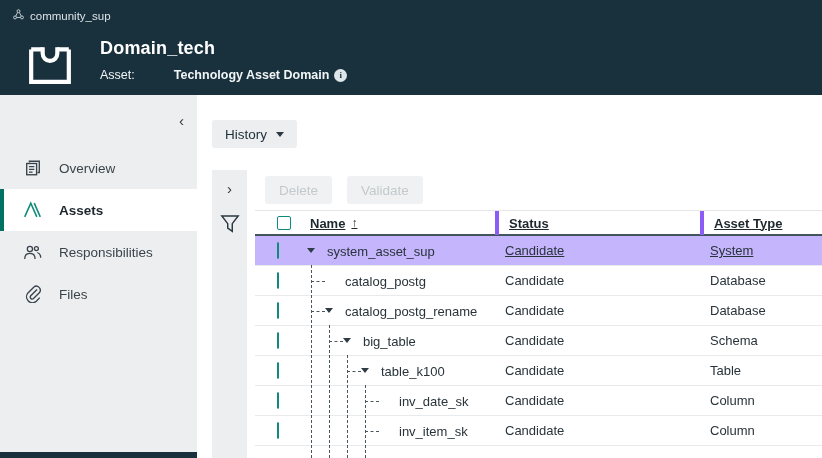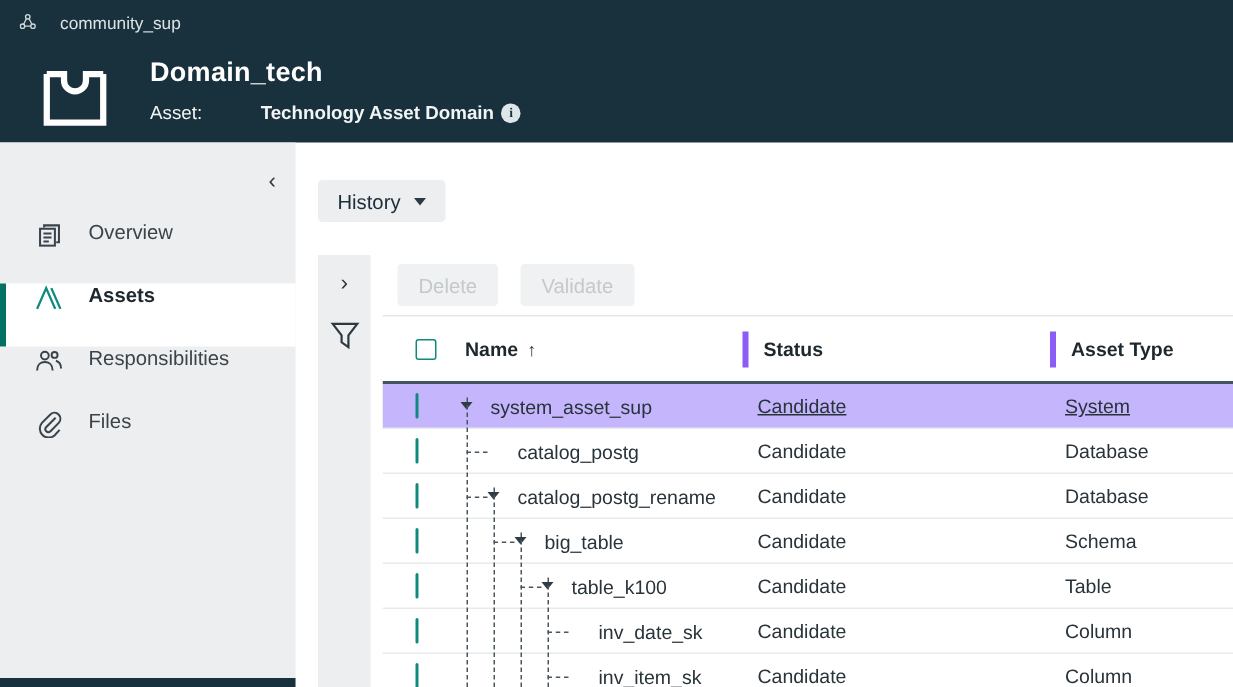--- a/index.html
+++ b/index.html
@@ -3,53 +3,53 @@
 <meta charset="utf-8">
 <style>
   * { margin:0; padding:0; box-sizing:border-box; }
   body { background:#ffffff; }
   .screen {
     position:relative; width:822px; height:458px; overflow:hidden;
     font-family:"Liberation Sans", sans-serif; background:#ffffff;
   }
   
   .topbar { position:absolute; left:0; top:0; width:822px; height:95px; background:#18313d; color:#fff; }
-  .breadcrumb { position:absolute; left:13px; top:9px; display:flex; align-items:center; gap:16px;
+  .breadcrumb { position:absolute; left:13px; top:9px; display:flex; align-items:center; gap:6px;
     font-size:11.5px; color:#dde3e6; }
   .domain-icon { position:absolute; left:27px; top:40px; width:46px; height:46px; }
   .page-title { position:absolute; left:100px; top:38px; font-size:18px; font-weight:bold; letter-spacing:.2px; }
   .type-line { position:absolute; left:100px; top:68px; font-size:12.5px; color:#f2f5f6; display:flex; align-items:center; gap:5px; }
   .type-line b { font-weight:bold;margin-left:34px; }
   .info-badge { width:13px; height:13px; border-radius:50%; background:#dfe6ea; color:#18313d;
     font-size:9px; font-weight:bold; display:flex; align-items:center; justify-content:center; font-family:"Liberation Serif",serif; }
   
   .sidebar { position:absolute; left:0; top:95px; width:197px; height:363px; background:#eceef0; }
   .collapse-btn { position:absolute; right:13px; top:18px; font-size:15px; color:#2b3940; cursor:pointer; line-height:1; }
   .nav { position:absolute; left:0; top:52px; width:100%; }
-  .nav-item { height:42px; display:flex; gap:17px; padding-left:23px;
+  .nav-item { height:42px; display:flex; align-items:center; gap:17px; padding-left:23px;
     font-size:13.5px; color:#3a444b; cursor:pointer; }
   .nav-item .nicon { width:19px; height:19px; flex:0 0 19px; display:flex; align-items:center; justify-content:center; }
   .nav-item.active { background:#ffffff; border-left:4px solid #007163; padding-left:19px; font-weight:bold; color:#1d272e; }
   .sidebar-strip { position:absolute; left:0; bottom:0; width:100%; height:6px; background:#18313d; }
   
   .view-btn { position:absolute; left:212px; top:120px; height:28px; padding:0 13px; background:#eceef0;
     border:none; border-radius:3px; font-family:inherit; font-size:13.5px; color:#1d2d37;
     display:flex; align-items:center; gap:9px; cursor:pointer; }
   .caret-down { width:0; height:0; border-left:4.5px solid transparent; border-right:4.5px solid transparent; border-top:5px solid #2b3940; }
   .rail { position:absolute; left:212px; top:170px; width:35px; height:288px; background:#eceef0; }
   .rail-expand { height:36px; display:flex; align-items:center; justify-content:center;
     font-size:15px; color:#2b3940; cursor:pointer; }
   .rail-filter { margin-top:8px; display:flex; justify-content:center; cursor:pointer; }
   .toolbar { position:absolute; left:265px; top:176px; display:flex; gap:15px; }
   .tbtn { height:28px; padding:0 14px; background:#eff1f2; border:none; border-radius:3px;
     font-family:inherit; font-size:13.5px; font-weight:normal; color:#c3c9cd; }
   
   .table { position:absolute; left:255px; top:210px; width:567px; height:248px; overflow:hidden; }
-  .thead { display:grid; grid-template-columns:45px 195px 205px 122px; height:46px; align-items:center;
-    border-top:1px solid #e4e6e8; border-bottom:2px solid #42545e; font-size:13px; font-weight:bold; color:#1d272e; }
+  .thead { display:grid; grid-template-columns:45px 195px 205px 122px; height:26px; align-items:center;
+    border-top:1px solid #e4e6e8; border-bottom:2px solid #42545e; font-size:13px; font-weight:bold; color:#1d272e;text-decoration:underline; }
   .thead .hcell { padding-left:10px; display:flex; align-items:center; gap:6px; height:24px; }
   .thead .hcell.sep { border-left:4px solid #8b5cf6; }
   .sort-arrow { font-weight:bold; font-size:12px; color:#1d272e; }
   .row { display:grid; grid-template-columns:45px 195px 205px 122px; height:30px; align-items:center;
     border-bottom:1px solid #e8eaec; font-size:13px; color:#28333a; position:relative; background:#fff; }
   .row.selected { background:#c4b5fd;text-decoration:underline; }
   .cell { padding-left:10px; overflow:hidden; white-space:nowrap; }
   .cbox { width:14px; height:14px; border:1.5px solid #0f8a7c; border-radius:2px; margin-left:22px; background:transparent; cursor:pointer; }
   .tree-caret { position:absolute; top:12px; width:0; height:0; cursor:pointer;
     border-left:4px solid transparent; border-right:4px solid transparent; border-top:5.5px solid #2e3c45; }

